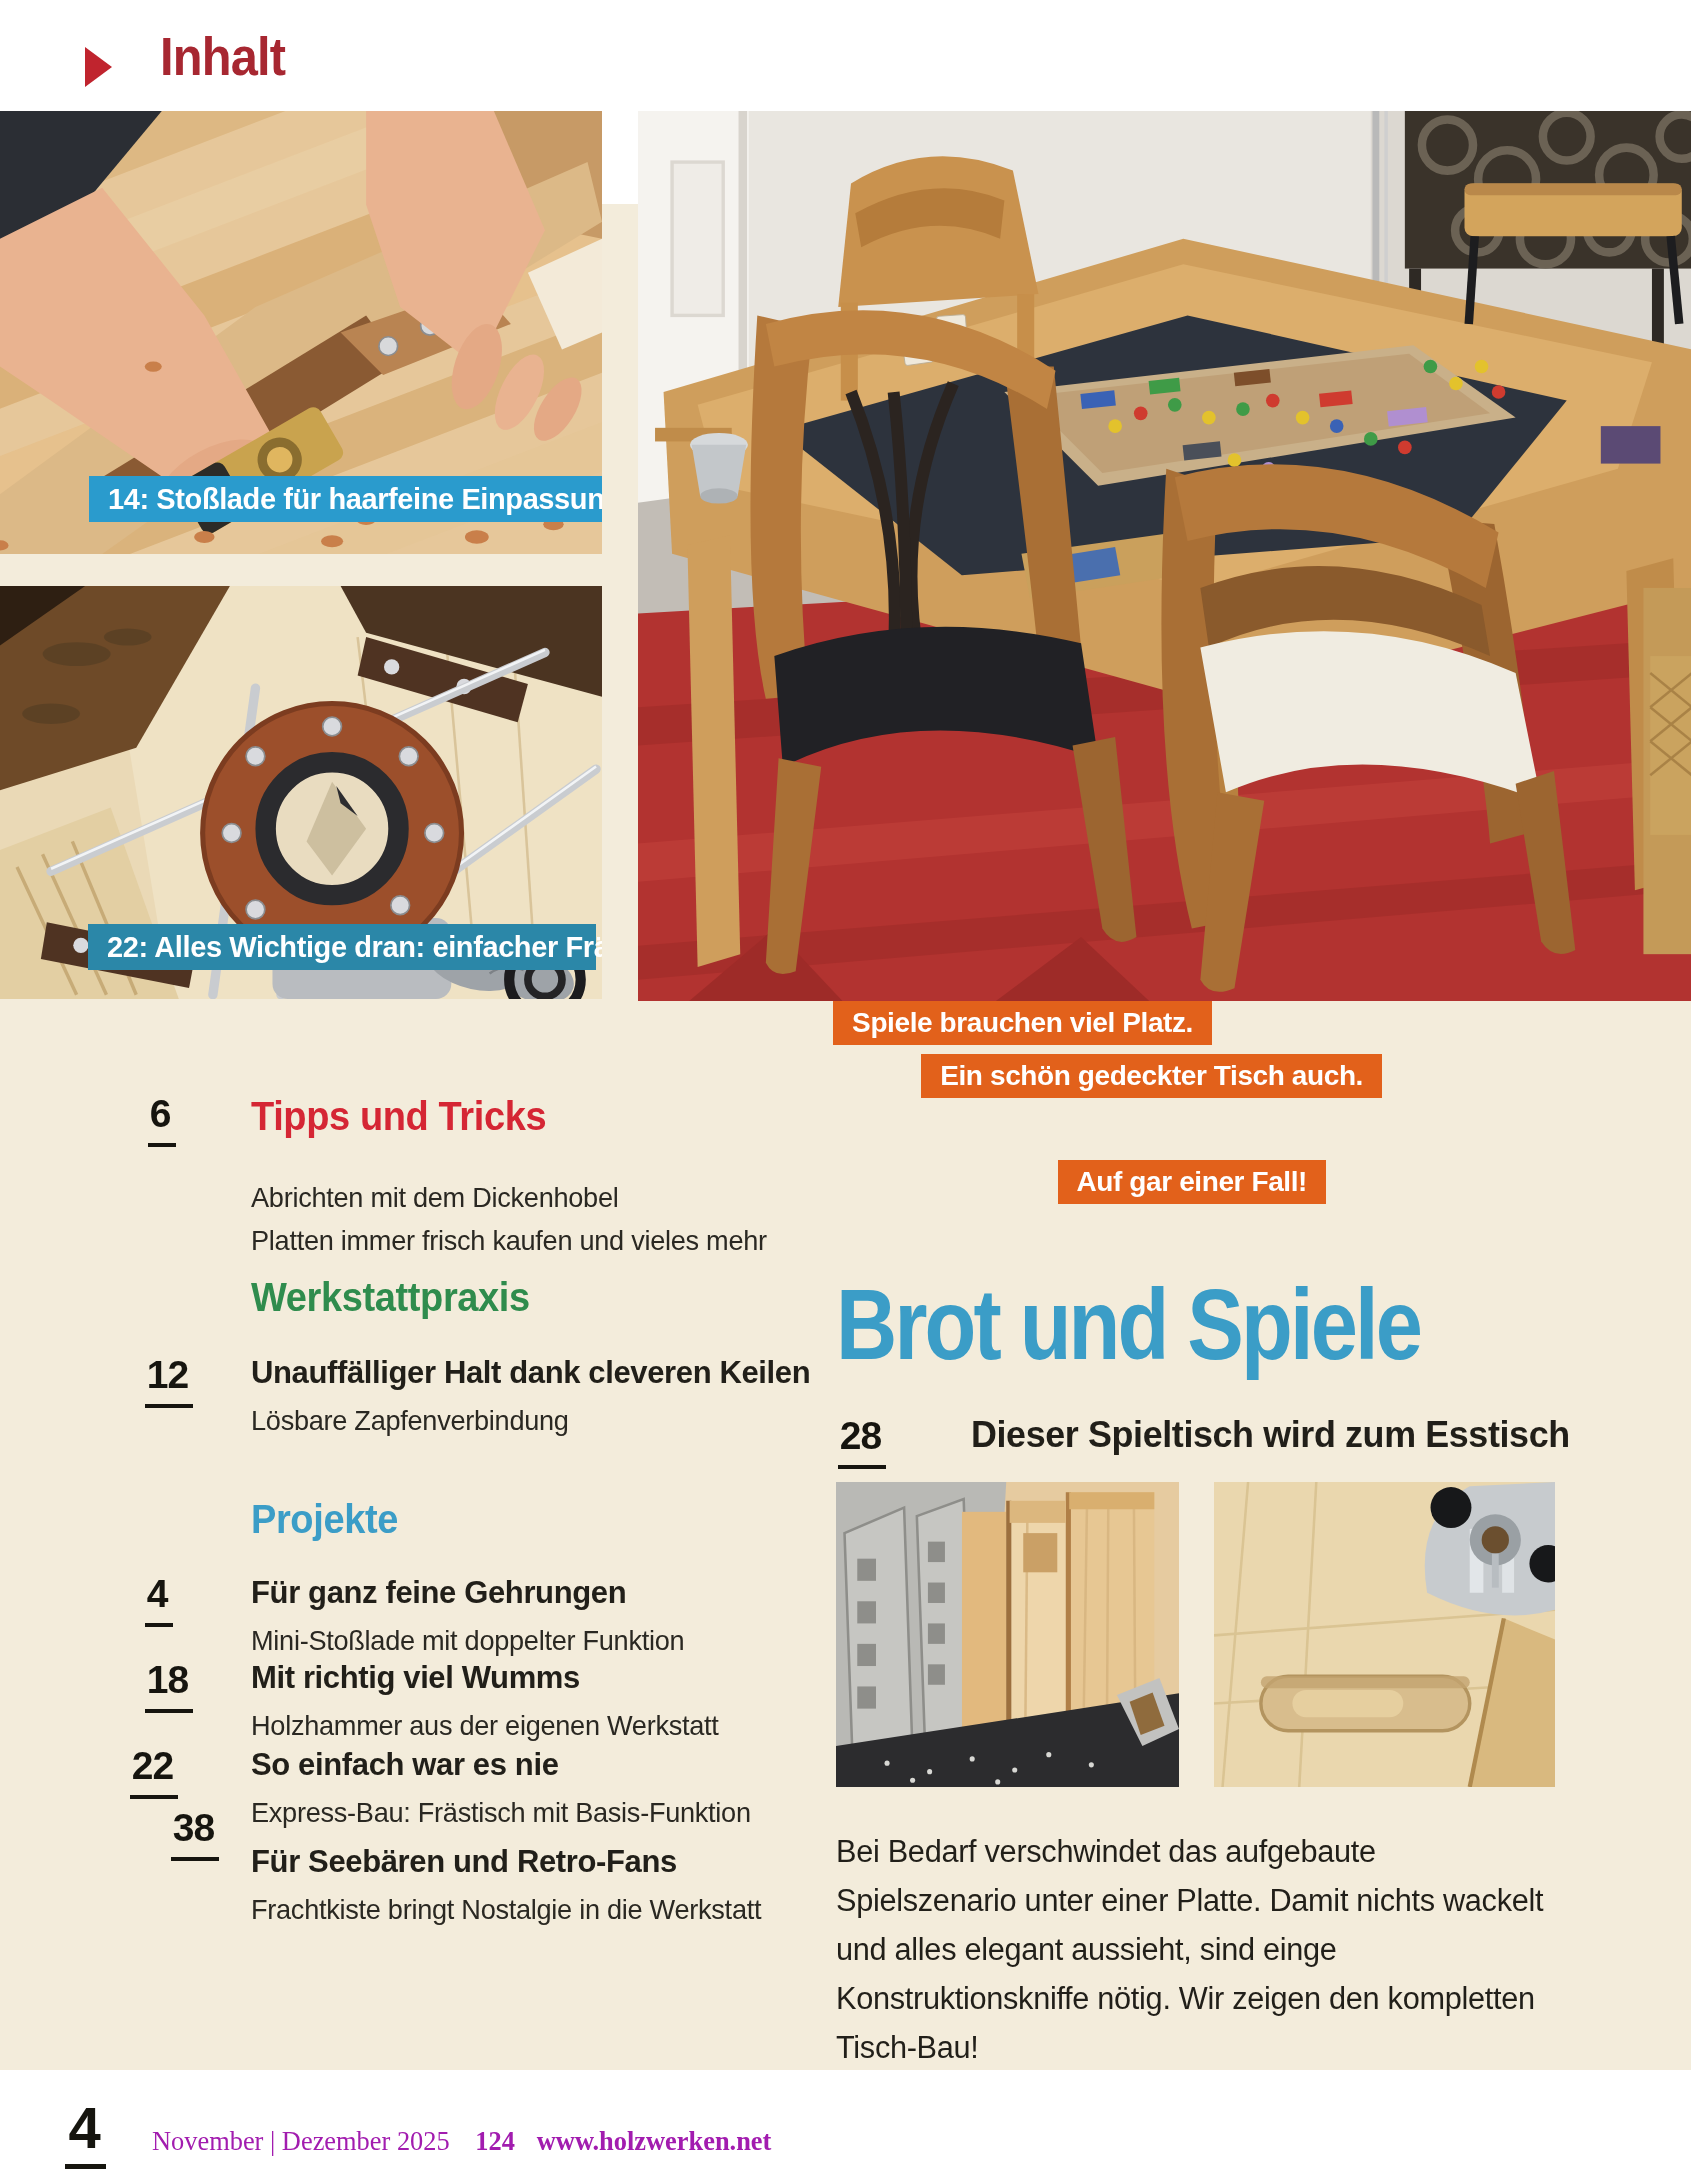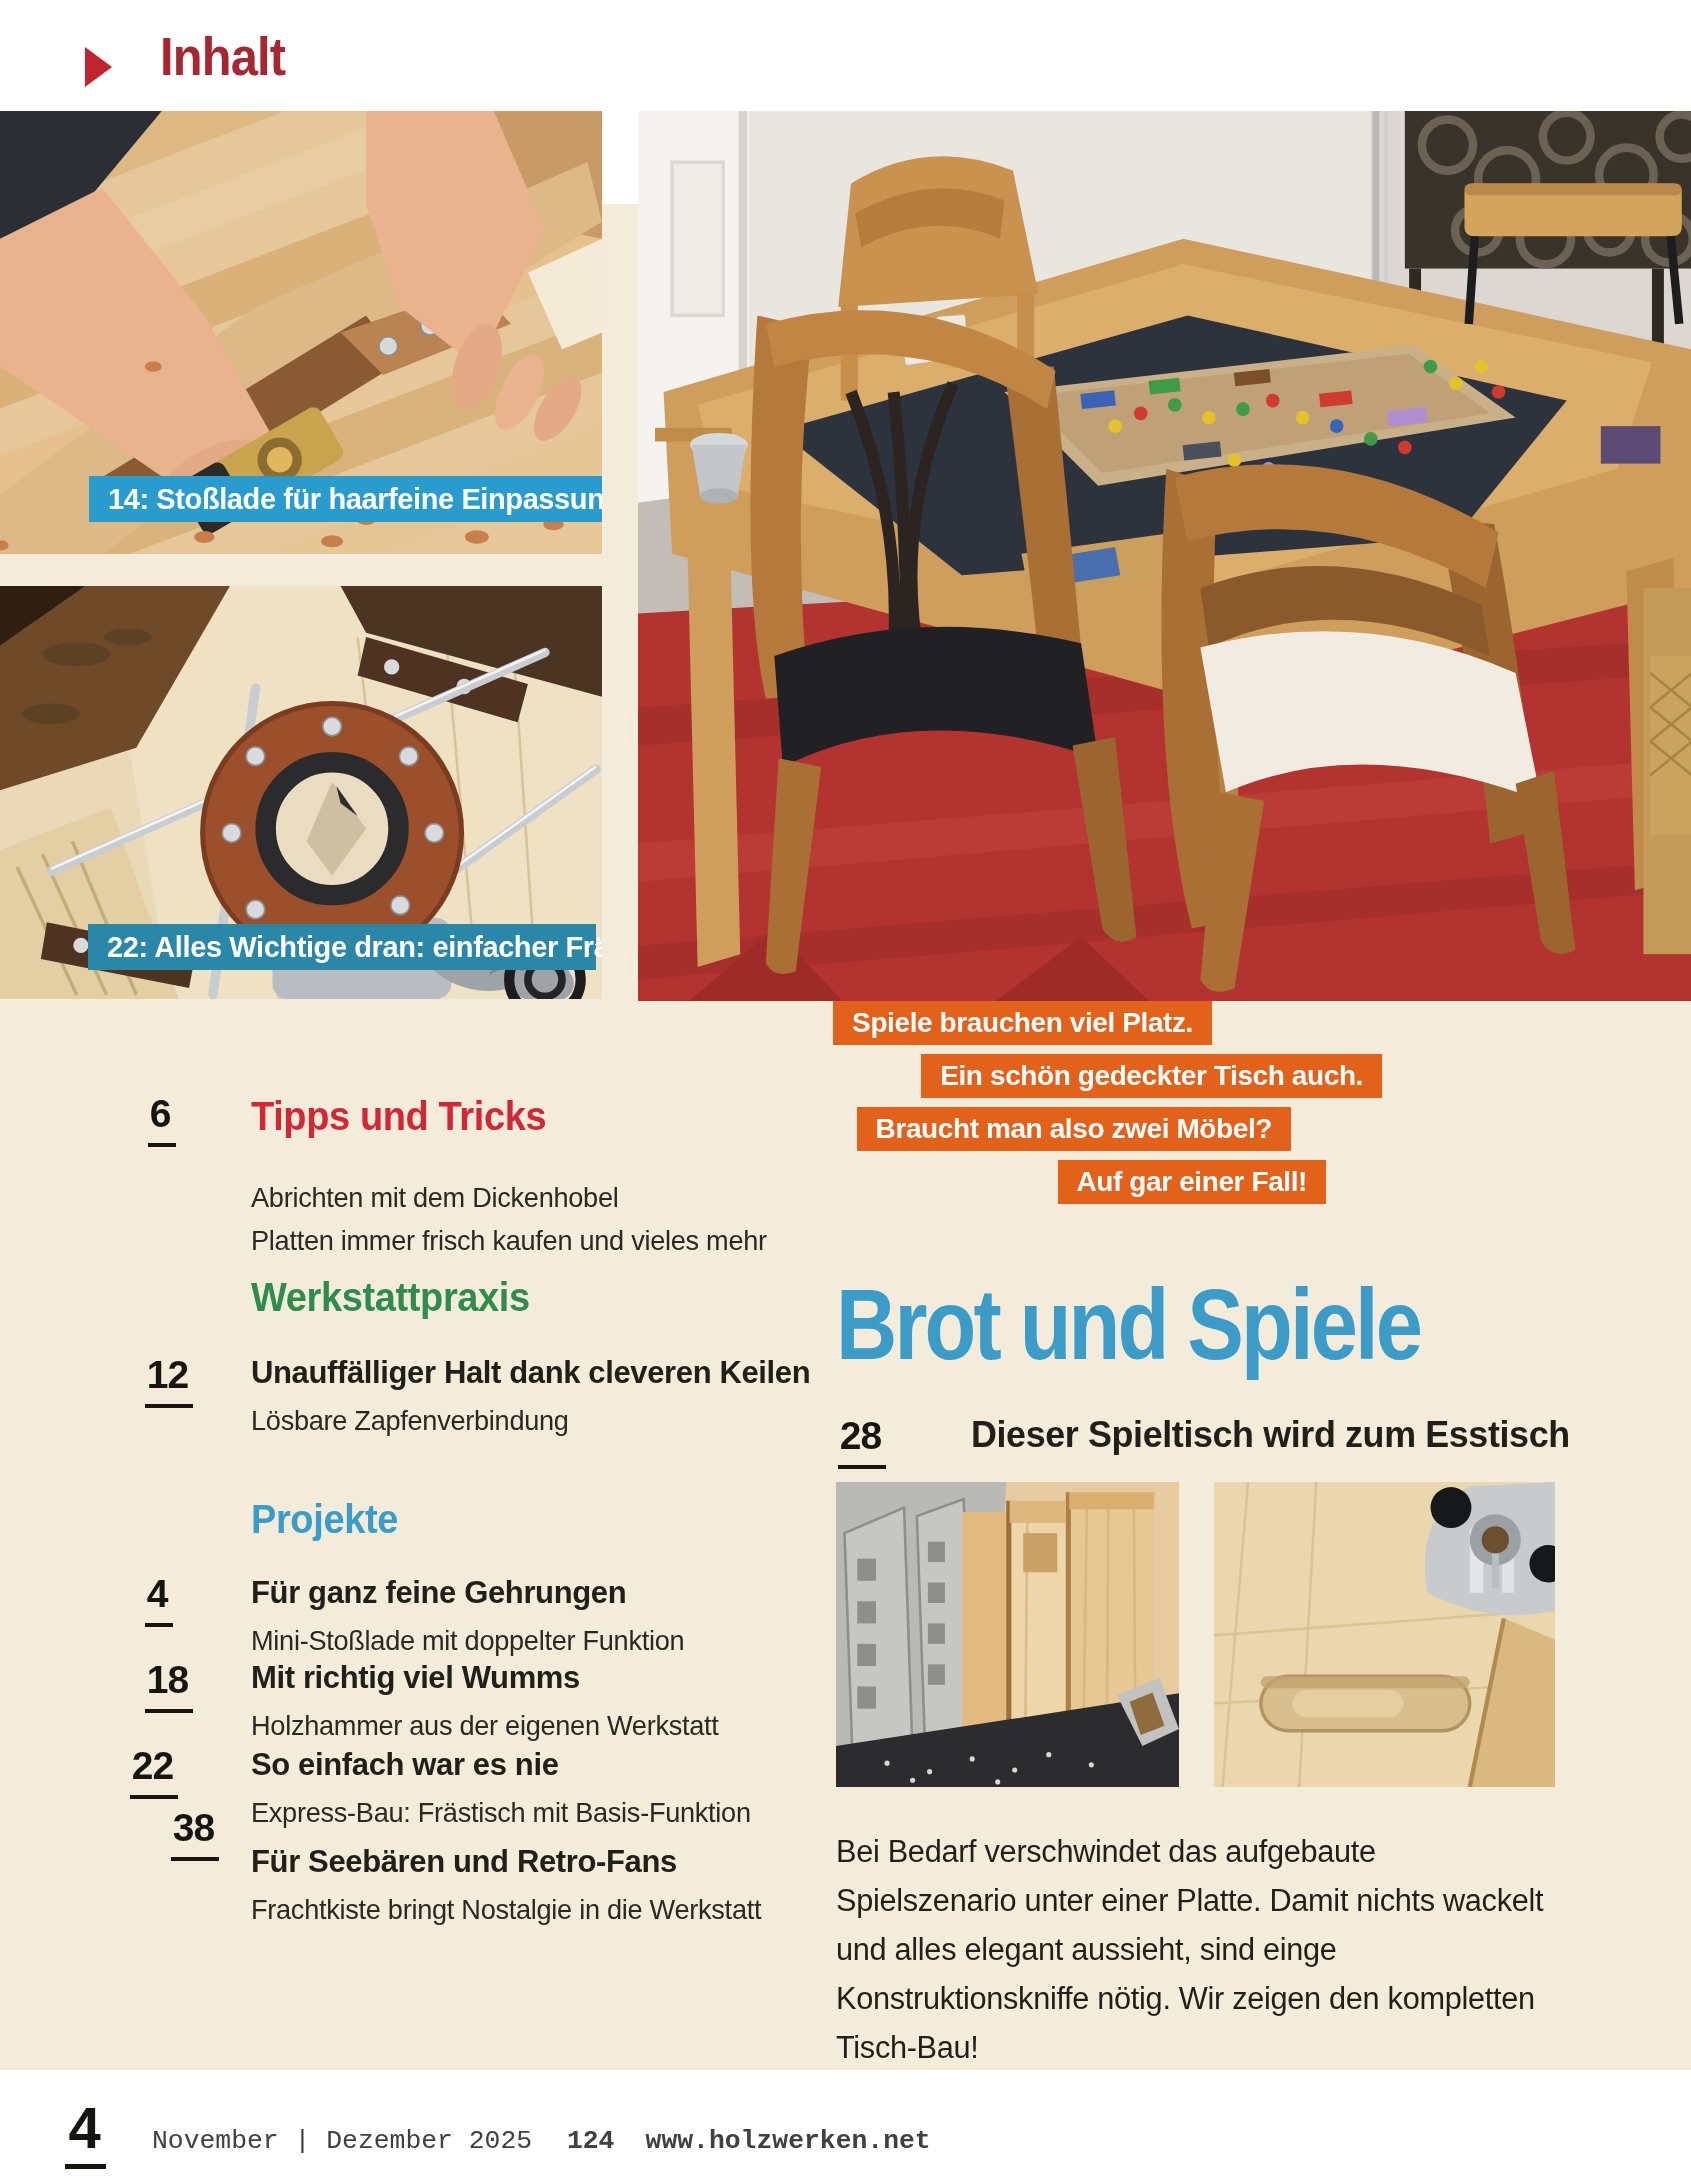--- a/index.html
+++ b/index.html
@@ -52,22 +52,22 @@
     position:absolute;left:836px;top:1828px;width:716px;
     font-size:31px;line-height:1.58;color:#211f19;letter-spacing:-0.3px;transform:scaleX(.99);transform-origin:left;
   }
 
   
   .page-num{
     position:absolute;left:65px;top:2094px;font-size:58px;font-weight:bold;color:#16150f;
     border-bottom:5.1px solid #16150f;padding:0 6.8px 3.4px 3.4px;letter-spacing:-1.7px;
   }
   .footer-line{
-    position:absolute;left:152px;top:2126px;font-size:26.4px;color:#404040;
-    font-family:Liberation Mono, monospace;white-space:nowrap;
+    position:absolute;left:152px;top:2126px;font-size:26.4px;color:#a21caf;
+    font-family:Liberation Serif, serif;white-space:nowrap;
   }
   .footer-line b{margin:0 15.3px 0 19px;}
   .footer-line .site{font-weight:bold;}
 </style>
 </head>
 <body>
 
 <div class="page">
 
   <div class="band top"></div>
@@ -343,21 +343,20 @@
             <line x1="1237" y1="660" x2="1188" y2="700"></line>
           <line x1="1237" y1="700" x2="1188" y2="740"></line>
             <line x1="1237" y1="740" x2="1188" y2="780"></line>
         </g>
       </g>
     </svg>
   </div>
 
   <div class="cap orange" style="right:480px;top:969px;">Spiele brauchen viel Platz.</div>
   <div class="cap orange" style="right:310px;top:1022px;">Ein schön gedeckter Tisch auch.</div>
-  <div class="cap orange" style="right:401px;top:1075px;">Braucht man also zwei Möbel?</div>
   <div class="cap orange" style="right:366px;top:1128px;">Auf gar einer Fall!</div>
 
   <div class="num" style="left:148px;top:1092px;">6</div>
   <div class="sec-head red" style="left:251px;top:1094px;">Tipps und Tricks</div>
   <div class="entry-sub" style="left:251px;top:1182px;">Abrichten mit dem Dickenhobel</div>
   <div class="entry-sub" style="left:251px;top:1225px;">Platten immer frisch kaufen und vieles mehr</div>
 
   <div class="sec-head green" style="left:251px;top:1275px;">Werkstattpraxis</div>
   <div class="num" style="left:145px;top:1353px;">12</div>
   <div class="entry-title" style="left:251px;top:1354px;">Unauffälliger Halt dank cleveren Keilen</div>

